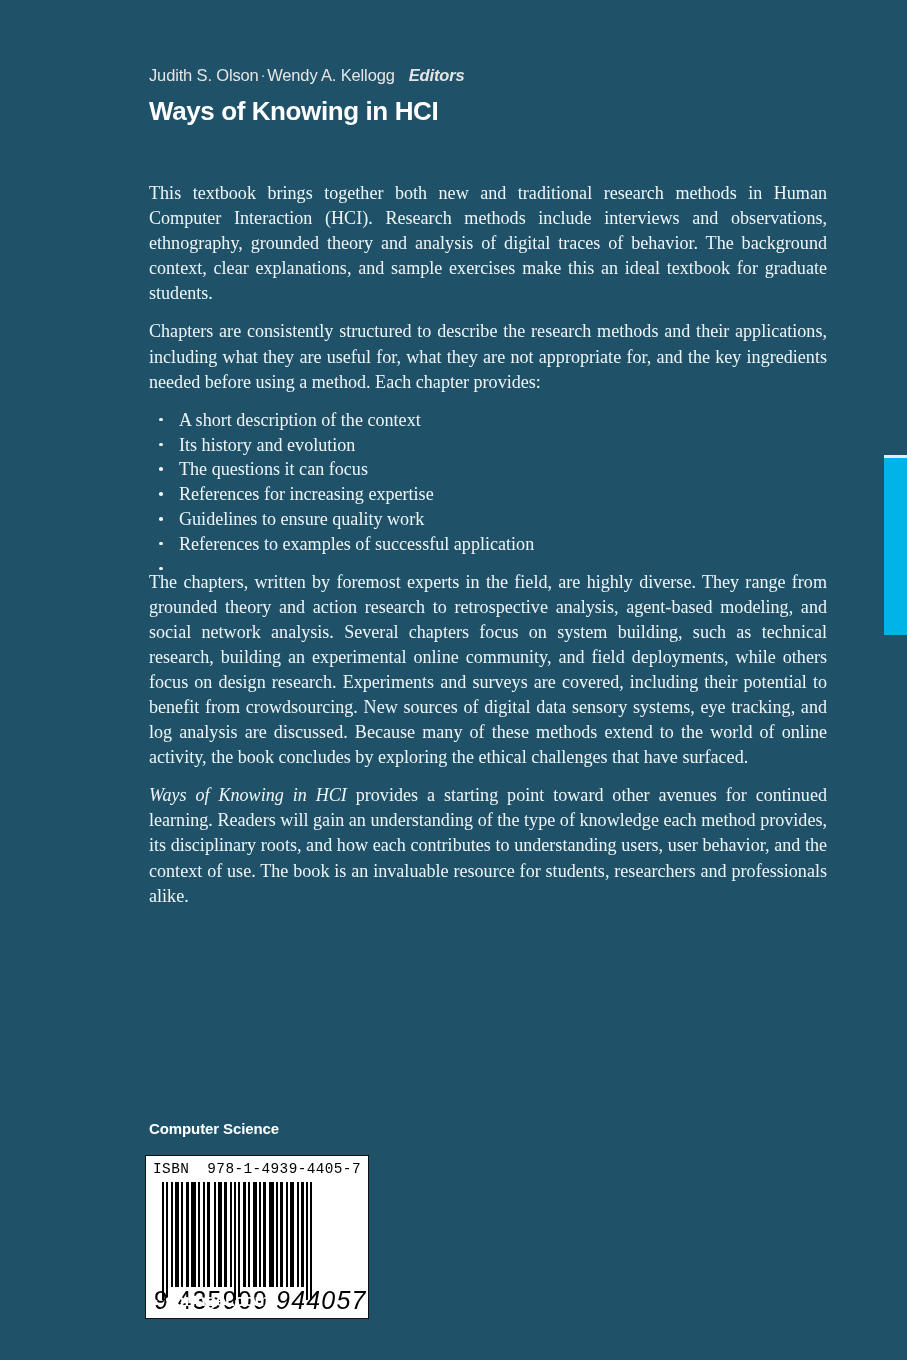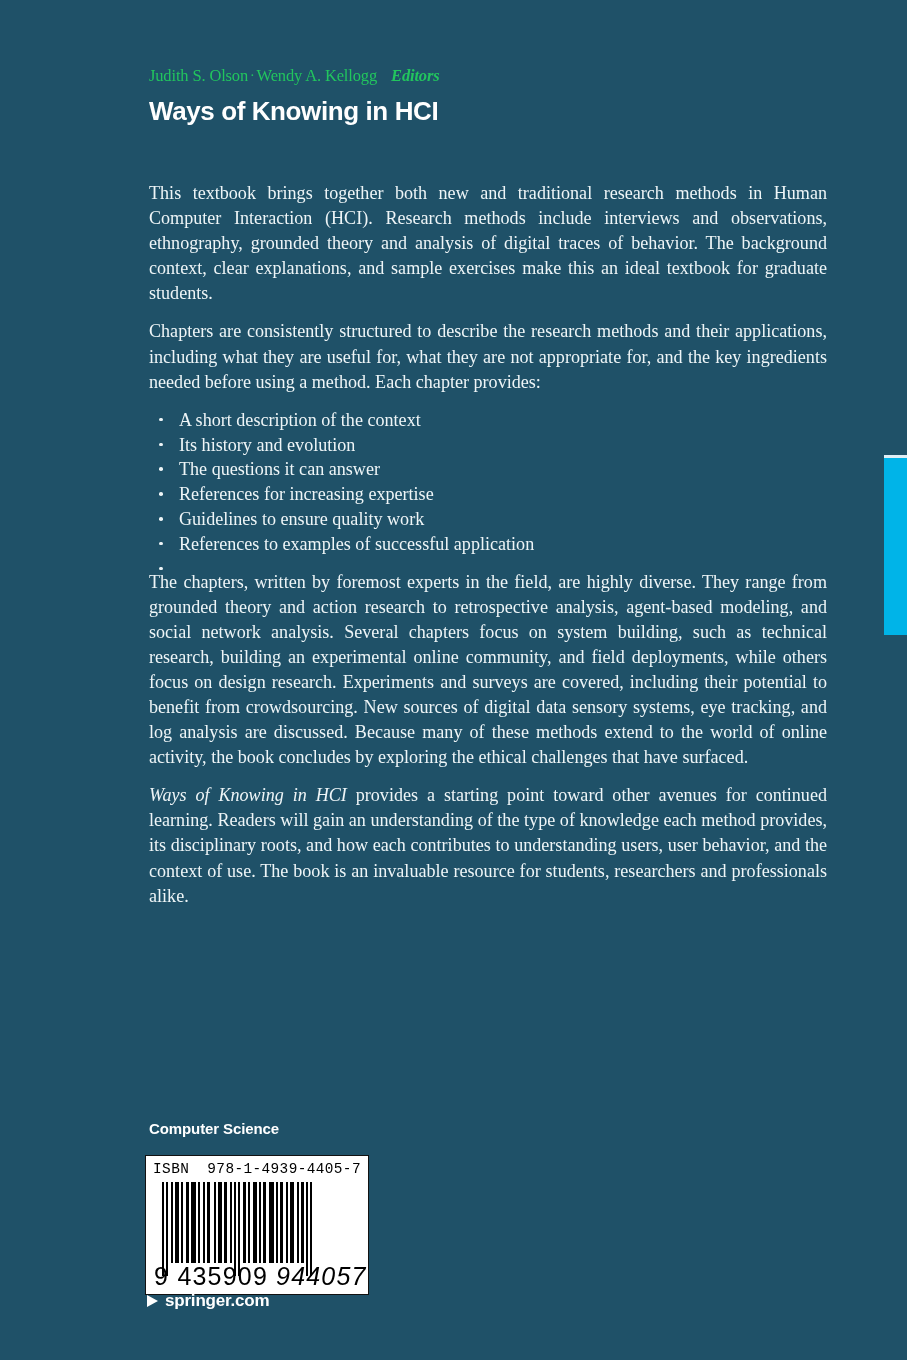--- a/index.html
+++ b/index.html
@@ -29,23 +29,23 @@
   }
 
   
   .header {
     position: absolute;
     left: 149px;
     top: 66px;
     width: 690px;
   }
   .editors-line {
-    font-family: Liberation Serif, serif;
+    font-family: Liberation Sans, sans-serif;
     font-size: 16.5px;
-    color: #22c55e;
+    color: #e5e5e5;
     letter-spacing: -0.15px;
     white-space: nowrap;
     line-height: 1.2;
   }
   .editors-line .sep {
     padding: 0 2px;
     font-size: 14px;
     vertical-align: 1px;
   }
   .editors-line .editors-role {
@@ -119,21 +119,21 @@
     font-weight: bold;
     color: #ffffff;
     letter-spacing: -0.1px;
   }
 
   .barcode-box {
     position: absolute;
     left: 145px;
     top: 1155px;
     width: 224px;
-    height: 140px;
+    height: 164px;
     background: #ffffff;
     border: 1.5px solid #111111;
     box-sizing: border-box;
     padding: 5px 6px 3px 6px;
     display: flex;
     flex-direction: column;
   }
   .isbn-text {
     font-family: "Liberation Mono", "DejaVu Sans Mono", monospace;
     font-size: 14.4px;
@@ -222,21 +222,21 @@
 
   <div class="body-copy">
 
     <p>This textbook brings together both new and traditional research methods in Human Computer Interaction (HCI). Research methods include interviews and observations, ethnography, grounded theory and analysis of digital traces of behavior. The background context, clear explanations, and sample exercises make this an ideal textbook for graduate students.</p>
 
     <p>Chapters are consistently structured to describe the research methods and their applications, including what they are useful for, what they are not appropriate for, and the key ingredients needed before using a method. Each chapter provides:</p>
 
     <ul class="feature-list">
       <li><span class="dot"></span><span>A short description of the context</span></li>
       <li><span class="dot"></span><span>Its history and evolution</span></li>
-      <li><span class="dot"></span><span>The questions it can answer</span></li>
+      <li><span class="dot"></span><span>The questions it can focus</span></li>
       <li><span class="dot"></span><span>References for increasing expertise</span></li>
       <li><span class="dot"></span><span>Guidelines to ensure quality work</span></li>
       <li><span class="dot"></span><span>References to examples of successful application</span></li>
       <li><span class="dot"></span></li>
     </ul>
 
     <p>The chapters, written by foremost experts in the field, are highly diverse. They range from grounded theory and action research to retrospective analysis, agent-based modeling, and social network analysis. Several chapters focus on system building, such as technical research, building an experimental online community, and field deployments, while others focus on design research. Experiments and surveys are covered, including their potential to benefit from crowdsourcing. New sources of digital data sensory systems, eye tracking, and log analysis are discussed. Because many of these methods extend to the world of online activity, the book concludes by exploring the ethical challenges that have surfaced.</p>
 
     <p class="last-para"><em>Ways of Knowing in HCI</em><span> provides a starting point toward other avenues for continued learning. Readers will gain an understanding of the type of knowledge each method provides, its disciplinary roots, and how each contributes to understanding users, user behavior, and the context of use. The book is an invaluable resource for students, researchers and professionals alike.</span></p>
 

